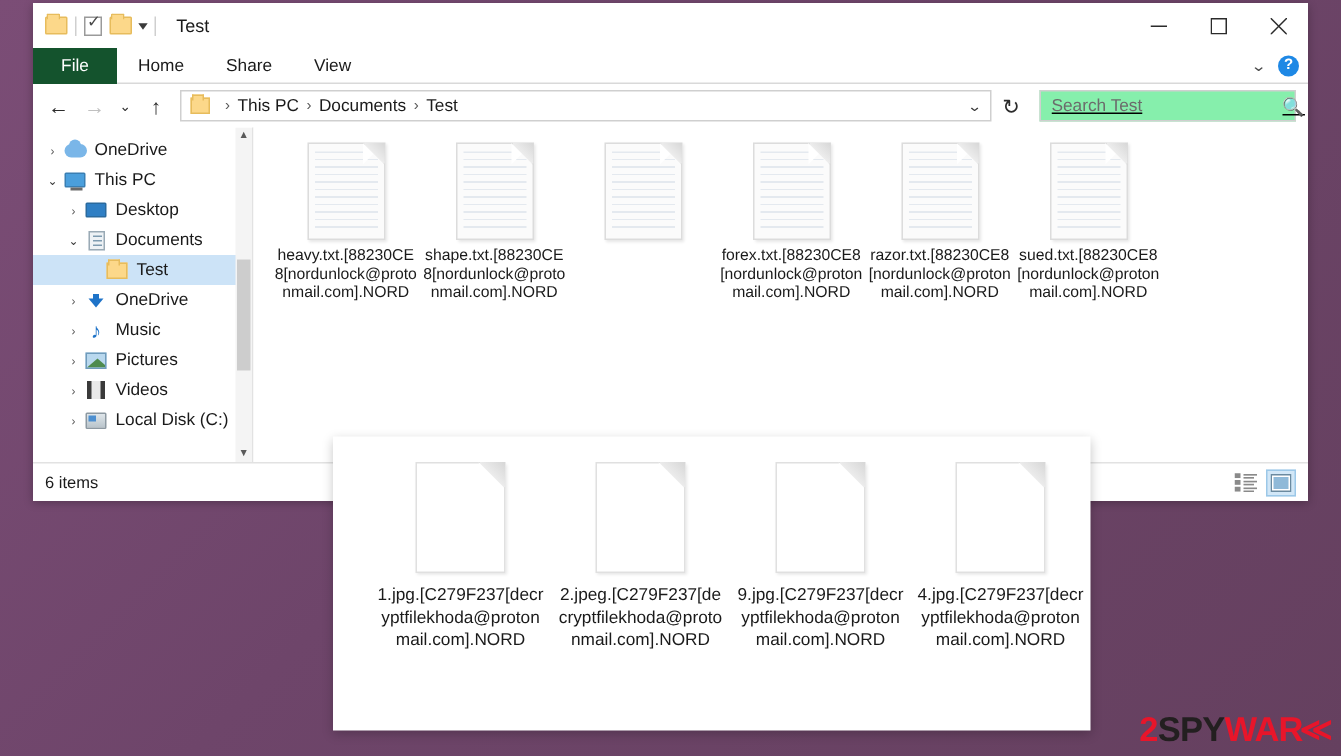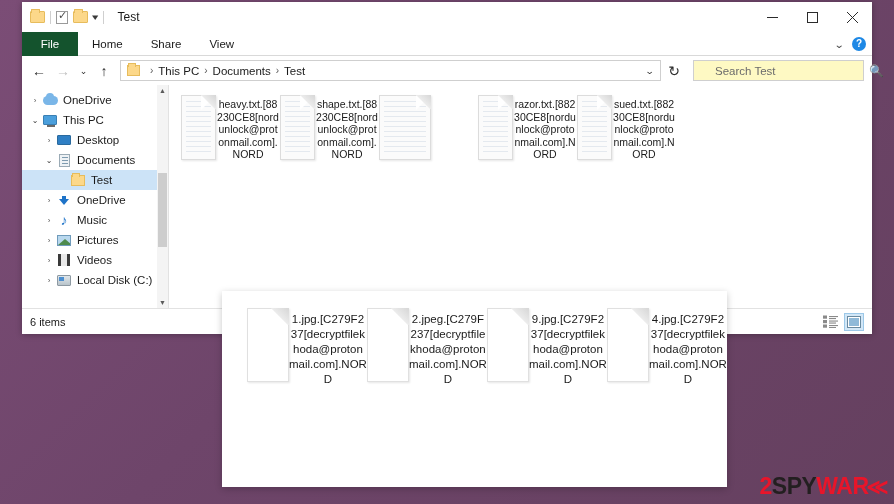--- a/index.html
+++ b/index.html
@@ -150,24 +150,25 @@
     margin: 0 5px; line-height: 1;
   }
   .crumb-right {
     margin-left: auto; display: flex; align-items: center; gap: 7px;
     padding-right: 2px;
   }
   .crumb-caret { font-size: 9px; color: #3a3a3a; transform: scaleX(1.3); }
   .searchbox {
     width: 171px; height: 21px;
     border: 1px solid #cfcfcf;
-    background: #fef9c3;
+    background: #86efac;
     margin-left: 6px;
     display: flex; align-items: center;
-    padding: 0 21px;
+    padding: 0 7px;
+    text-decoration: underline;
   }
   .searchbox input {
     border: none; outline: none;
     font-size: 11.5px; color: #6b6b6b;
     font-family: "Liberation Sans", sans-serif;
     flex: 1 1 auto; background: transparent;
   }
   .searchbox input::placeholder { color: #6b6b6b; }
   .mag { font-size: 12px; color: #3a3a3a; }
 
@@ -309,21 +310,21 @@
     background: #ffffff;
     padding: 10px 0 0 12px;
     overflow: hidden;
   }
   .grid {
     display: flex;
     gap: 0px;
   }
   .tile {
     width: 99px;
-    display: flex; flex-direction: row; align-items: center;
+    display: flex; flex-direction: column; align-items: center;
   }
   .fileicon {
     width: 52px; height: 65px;
     position: relative;
     margin-bottom: 4px;
   }
   .fileicon .sheet {
     position: absolute; inset: 0;
     background: #fbfbfb;
     border: 1px solid #dcdcdc;
@@ -599,20 +600,29 @@
 
         <div class="tile">
           <div class="fileicon">
             <div class="sheet"></div>
               <div class="lines"></div>
             <div class="foldcover"></div>
               <div class="fold"></div>
           </div>
         </div>
 
+        <div class="tile">
+          <div class="fileicon">
+            <div class="sheet"></div>
+              <div class="lines"></div>
+            <div class="foldcover"></div>
+              <div class="fold"></div>
+          </div>
+          <div class="fname">forex.txt.[88230CE8[nordunlock@protonmail.com].NORD</div>
+        </div>
 
         <div class="tile">
           <div class="fileicon">
             <div class="sheet"></div>
               <div class="lines"></div>
             <div class="foldcover"></div>
               <div class="fold"></div>
           </div>
           <div class="fname">razor.txt.[88230CE8[nordunlock@protonmail.com].NORD</div>
         </div>

